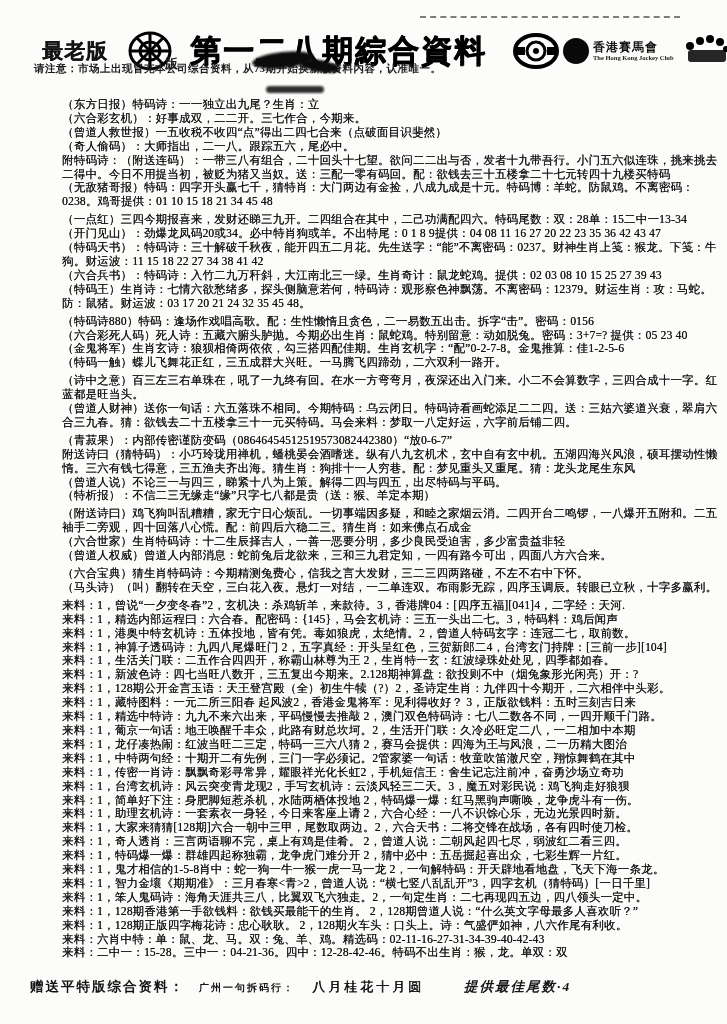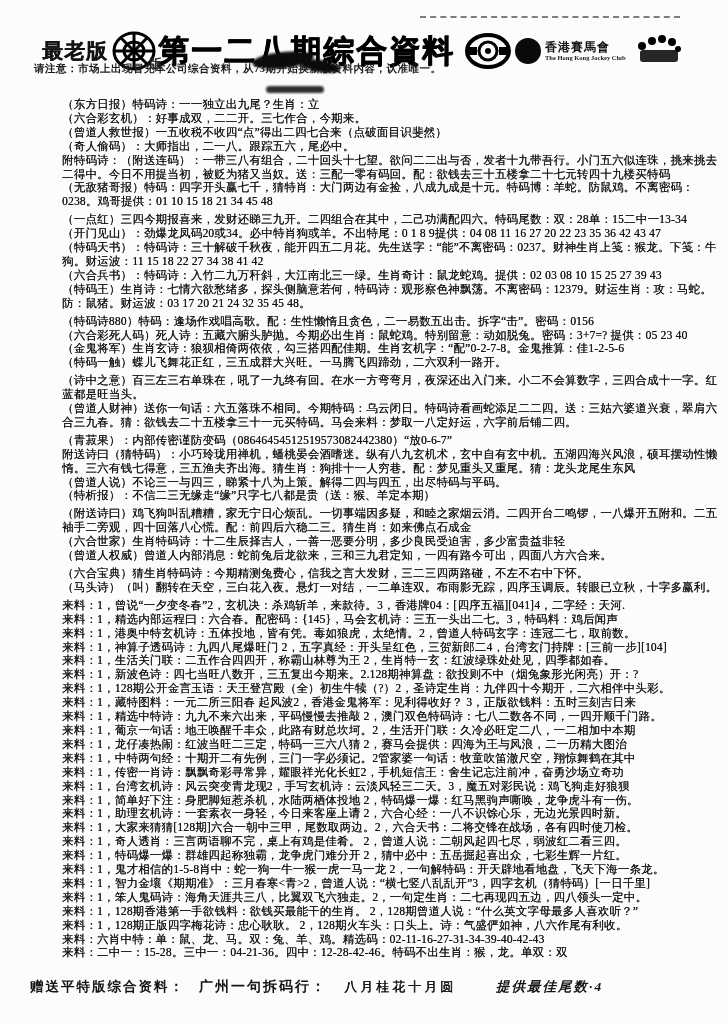--- a/index.html
+++ b/index.html
@@ -9,21 +9,21 @@
     font-family:"Liberation Serif","DejaVu Serif",serif;
     -webkit-font-smoothing:antialiased;
   }
   .page{
     position:relative;width:727px;height:1024px;
     background:#fcfcfa;color:#141414;overflow:hidden;
   }
   
   .header{
     position:absolute;top:22px;left:0;width:727px;height:58px;
-    display:flex;align-items:center;
+    display:flex;align-items:center;gap:16px;
   }
   .edition{
     font-size:21px;font-weight:bold;letter-spacing:1px;
     margin-left:42px;white-space:nowrap;
     text-shadow:0.6px 0 #000;
   }
   .brand-logo{position:relative;width:44px;height:40px;margin:0 2px 0 4px;flex:0 0 auto;}
   .brand-logo svg{display:block;}
   .edition-suffix{
     position:absolute;right:-6px;bottom:-2px;font-size:13px;font-weight:bold;color:#222;
@@ -61,21 +61,21 @@
     letter-spacing:0.2px;
   }
   .body-lines p{margin:0;text-shadow:0.25px 0 #333;}
   .body-lines p.gap{margin-top:4px;}
   
   .footer{
     position:absolute;left:30px;bottom:28px;width:670px;
     display:flex;align-items:baseline;white-space:nowrap;
   }
   .footer-left{font-size:13.5px;font-weight:900;letter-spacing:2px;filter:blur(0.4px);font-family:Liberation Mono, monospace;}
-  .footer-mid{font-size:14px;font-weight:900;letter-spacing:2px;margin-left:14px;filter:blur(0.4px);}
+  .footer-mid{font-size:10px;font-weight:900;letter-spacing:2px;margin-left:14px;filter:blur(0.4px);}
   .footer-phrase{font-size:13px;font-weight:400;letter-spacing:3px;margin-left:17px;text-shadow:0.5px 0 #000;}
   .footer-right{font-size:13.5px;font-weight:900;letter-spacing:2px;margin-left:40px;filter:blur(0.3px);font-style:italic;}
 </style>
 </head>
 <body>
 
 <div class="page">
 
   <div class="dashes"></div>
 

